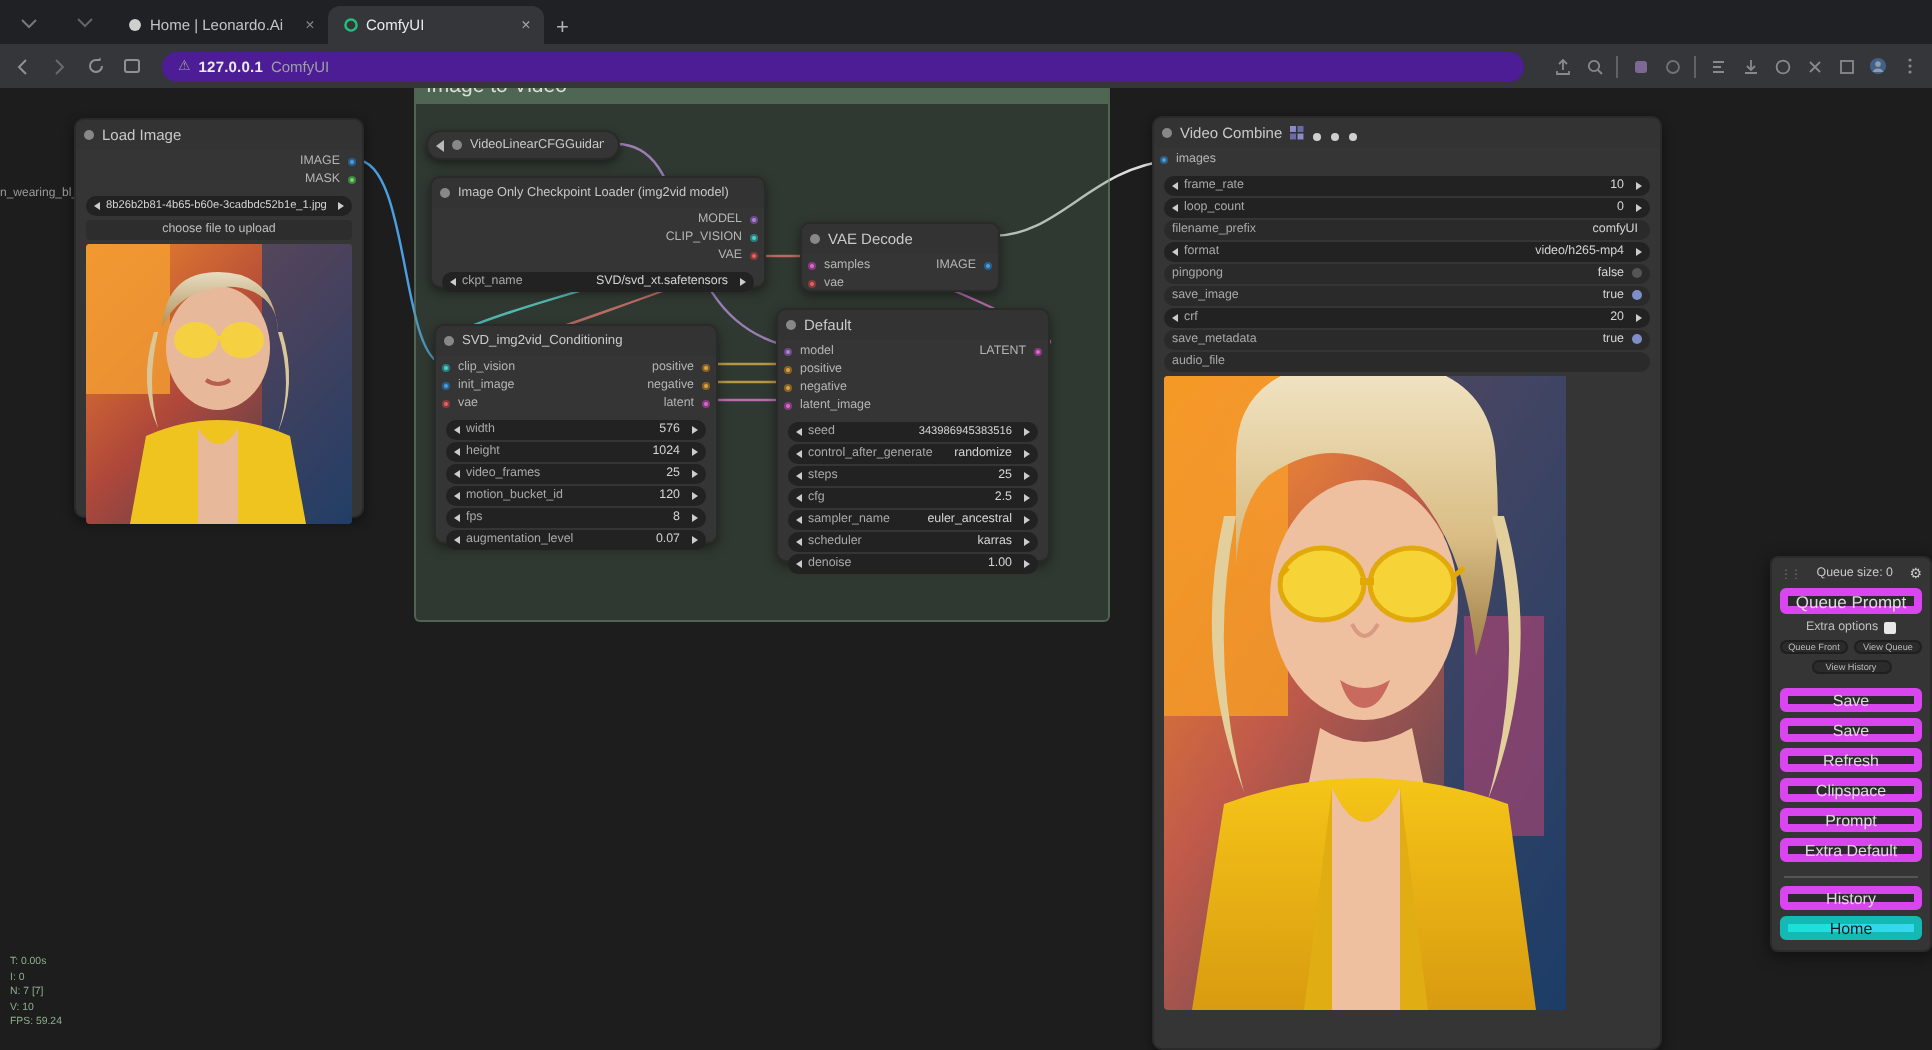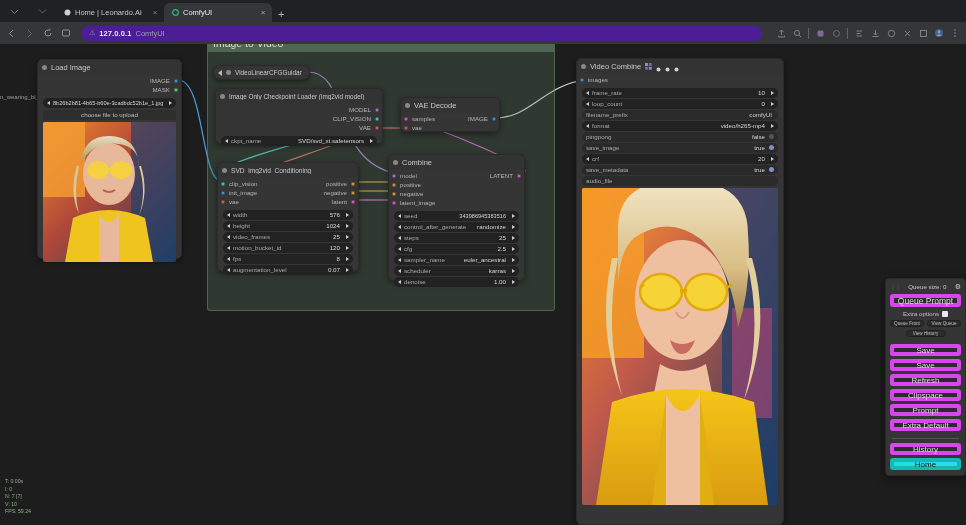--- a/index.html
+++ b/index.html
@@ -477,21 +477,21 @@
         </div>
         <div class="widget">
           <span class="w-arrow-l"></span>
           <span class="w-name">augmentation_level</span>
           <span class="w-val">0.07</span>
           <span class="w-arrow-r"></span>
         </div>
       </div>
     </div>
 
-    <div class="node" style="left:400px; top:53px; width:100px; height:35px;">
+    <div class="node" style="left:400px; top:67px; width:100px; height:35px;">
       <div class="node-head">
         <span class="node-dot"></span>
         <span class="node-title">VAE Decode</span>
       </div>
       <div class="node-body">
         <div class="ports">
           <div class="port-row">
             <span class="port in" style="background:#e066d0;"></span>
             <span class="port-label in">samples</span>
             <span class="port out" style="background:#4a9fe0;"></span>
@@ -501,21 +501,21 @@
             <span class="port in" style="background:#e06565;"></span>
             <span class="port-label in">vae</span>
           </div>
         </div>
       </div>
     </div>
 
     <div class="node" style="left:388px; top:110px; width:137px; height:127px;">
       <div class="node-head">
         <span class="node-dot"></span>
-        <span class="node-title">Combine</span>
+        <span class="node-title">Default</span>
       </div>
       <div class="node-body">
         <div class="ports">
           <div class="port-row">
             <span class="port in" style="background:#b37fd9;"></span>
             <span class="port-label in">model</span>
             <span class="port out" style="background:#e066d0;"></span>
             <span class="port-label out">LATENT</span>
           </div>
           <div class="port-row">
@@ -570,21 +570,21 @@
         </div>
         <div class="widget">
           <span class="w-arrow-l"></span>
           <span class="w-name">denoise</span>
           <span class="w-val">1.00</span>
           <span class="w-arrow-r"></span>
         </div>
       </div>
     </div>
 
-    <div class="node" style="left:576px; top:14px; width:208px; height:467px;">
+    <div class="node" style="left:576px; top:14px; width:255px; height:467px;">
       <div class="node-head">
         <span class="node-dot"></span>
         <span class="node-title">Video Combine</span>
         <span style="display:flex;align-items:center;">
           <svg width="7" height="7" viewBox="0 0 8 8">
               <rect x="0" y="0" width="3.4" height="3.4" fill="#8a8ac8"></rect>
               <rect x="4.3" y="0" width="3.4" height="3.4" fill="#6a6aa8"></rect>
               <rect x="0" y="4.3" width="3.4" height="3.4" fill="#6a6aa8"></rect>
               <rect x="4.3" y="4.3" width="3.4" height="3.4" fill="#8a8ac8"></rect>
             </svg>

